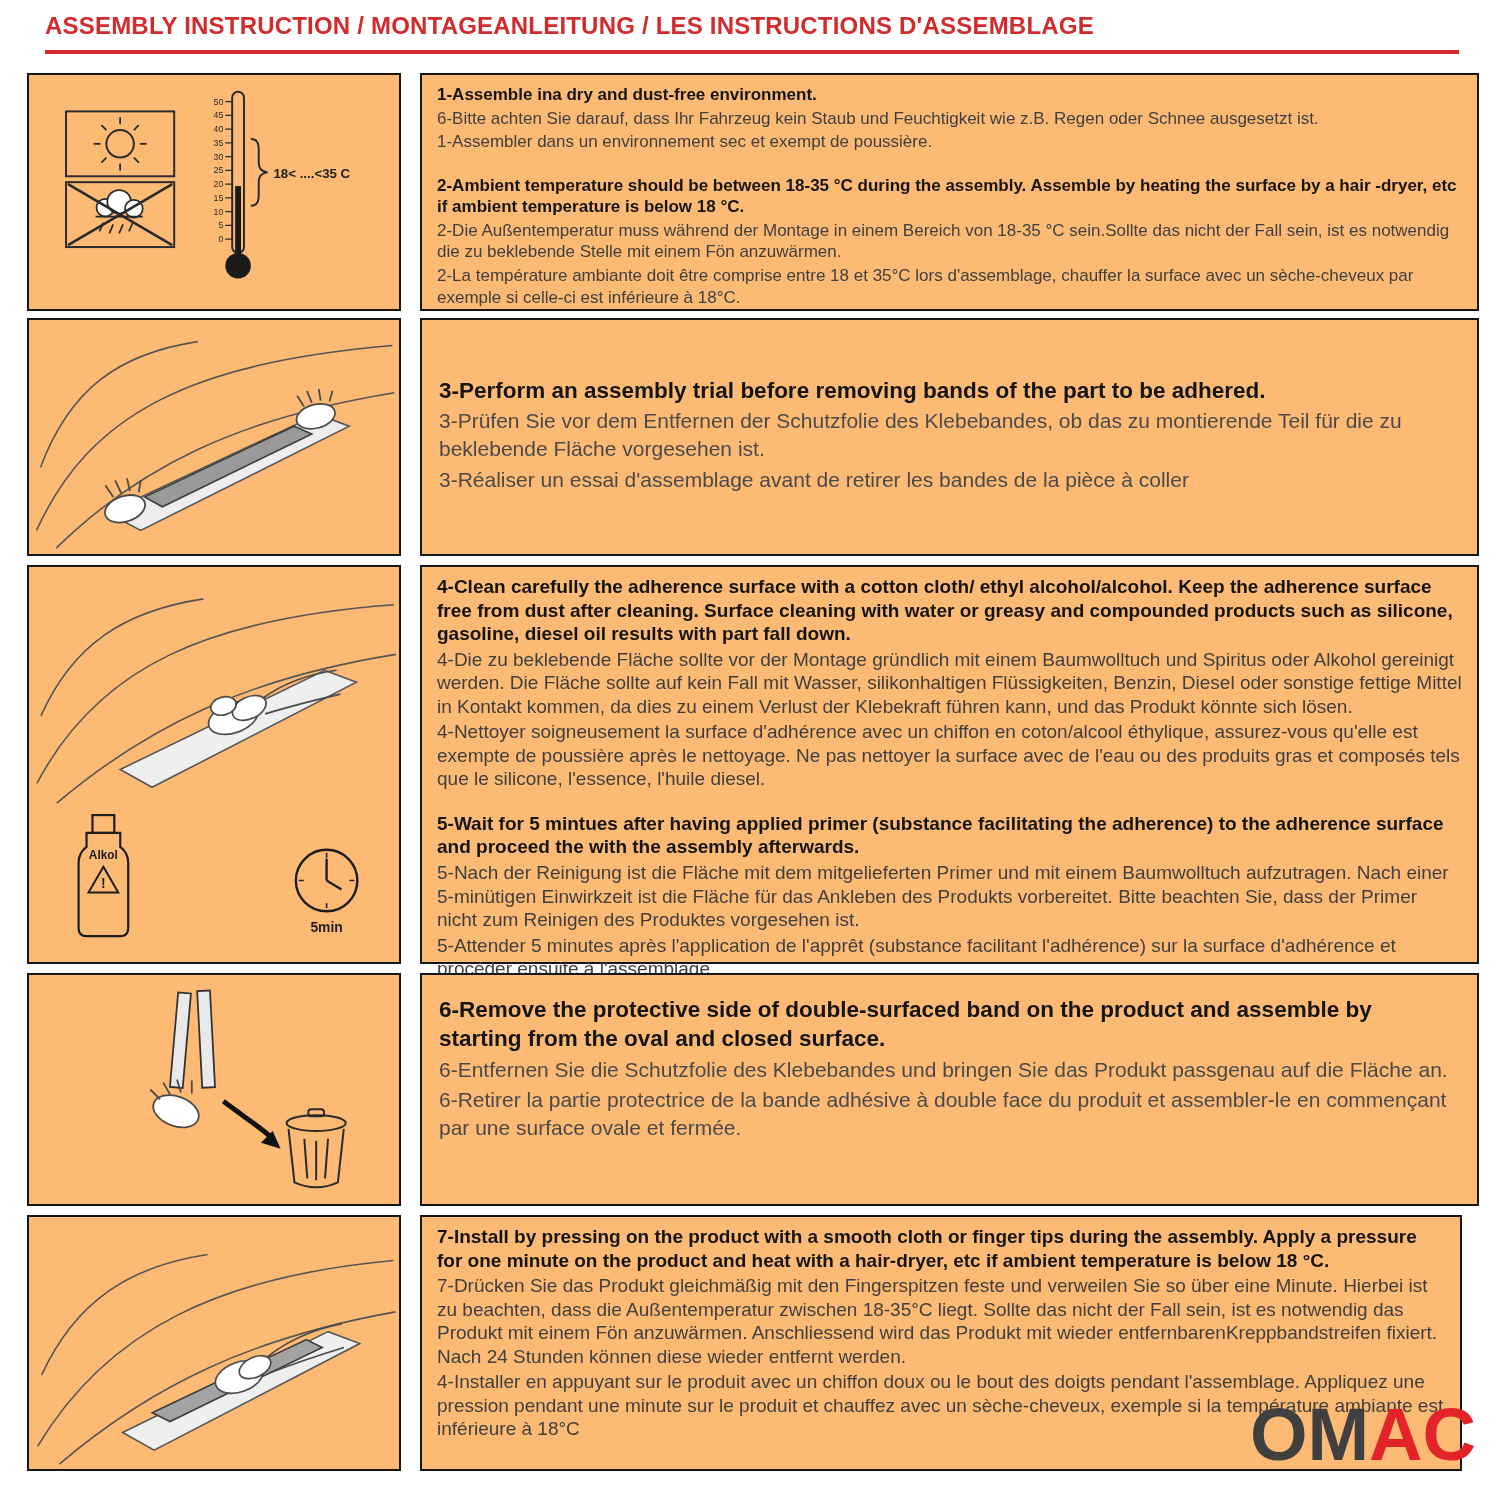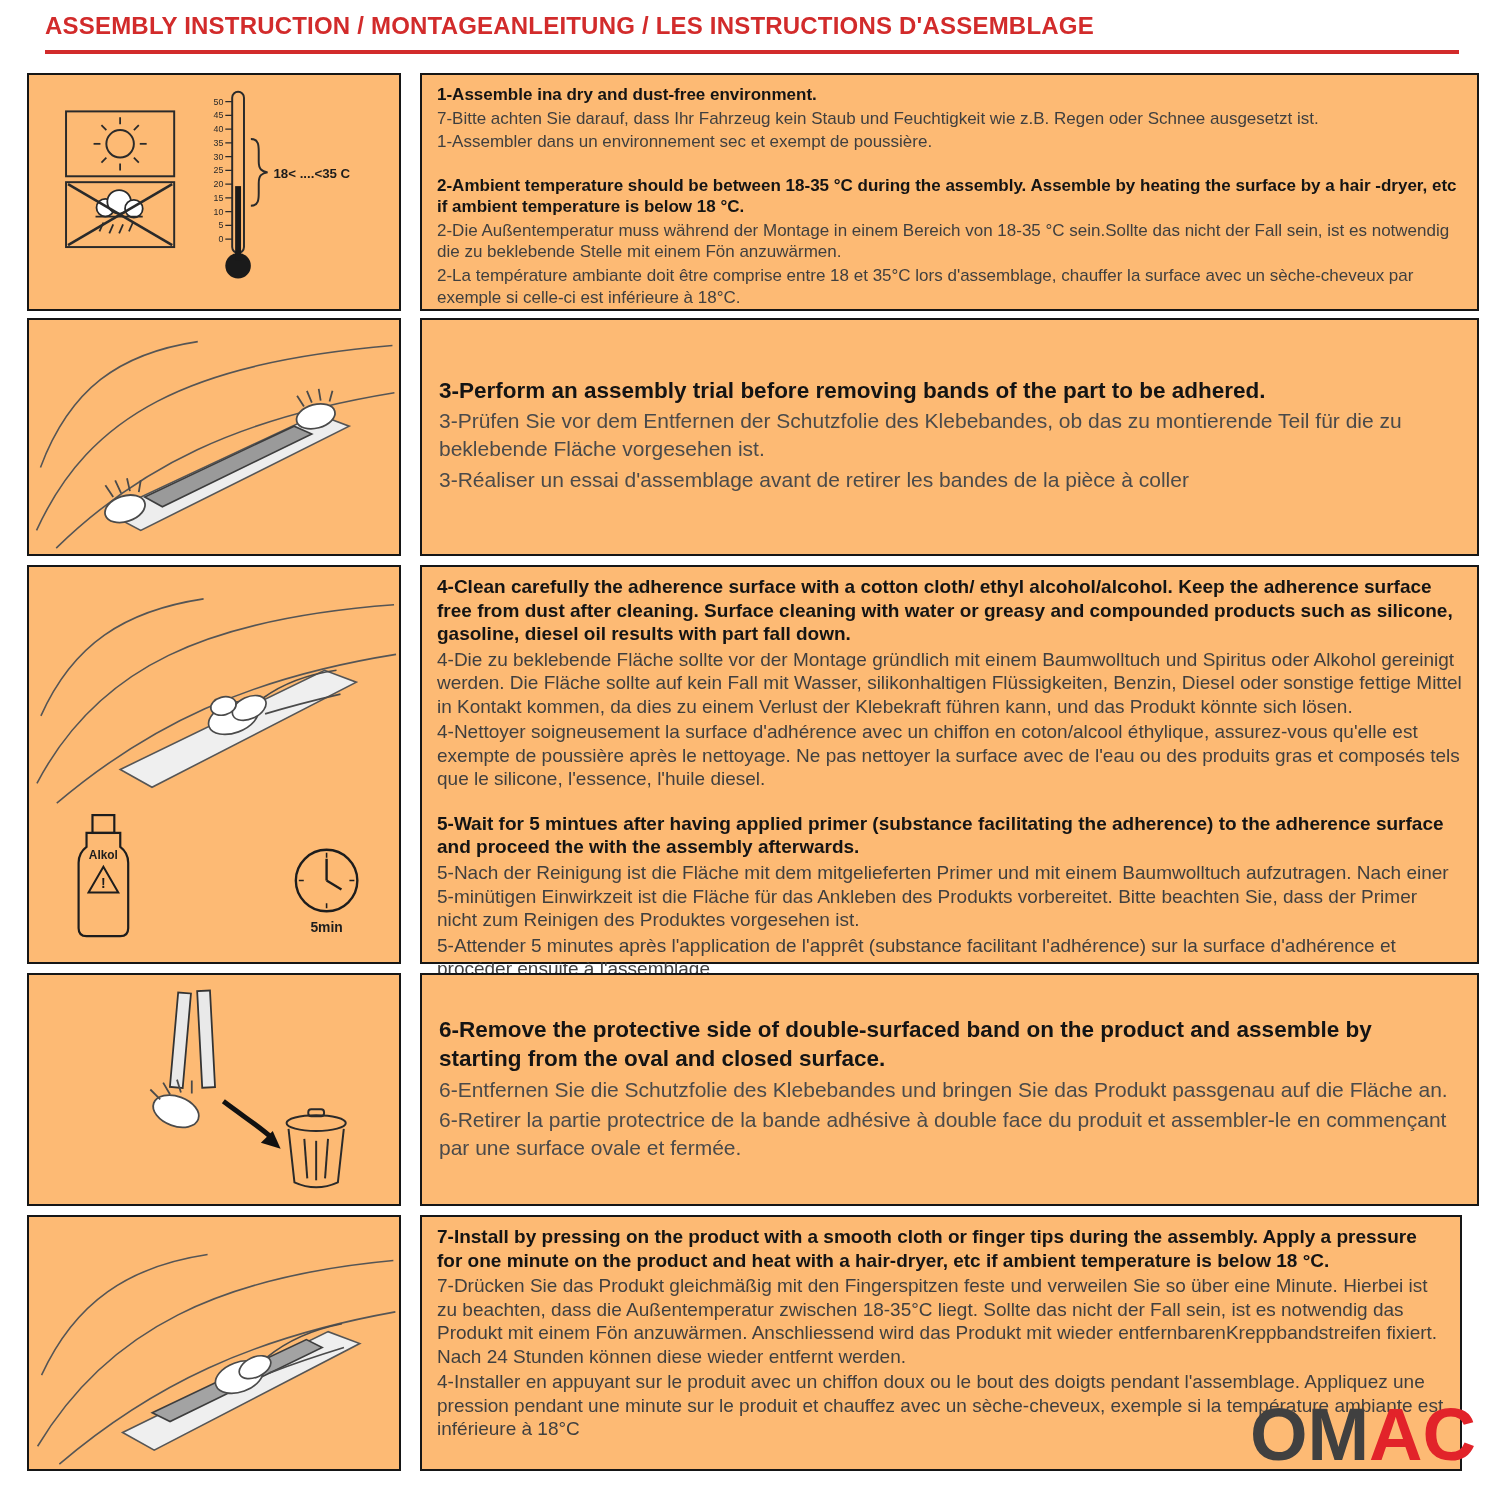--- a/index.html
+++ b/index.html
@@ -17,21 +17,21 @@
   .il{display:flex;align-items:center;justify-content:center;}
   .il svg{display:block;}
   
   #il1{left:27px;top:73px;width:374px;height:238px;}
   #tx1{left:420px;top:73px;width:1059px;height:238px;padding:9px 15px;}
   #il2{left:27px;top:318px;width:374px;height:238px;}
   #tx2{left:420px;top:318px;width:1059px;height:238px;padding:56px 17px 0;}
   #il3{left:27px;top:565px;width:374px;height:399px;}
   #tx3{left:420px;top:565px;width:1059px;height:399px;padding:8px 15px;}
   #il4{left:27px;top:973px;width:374px;height:233px;}
-  #tx4{left:420px;top:973px;width:1059px;height:233px;padding:40px 17px 0;}
+  #tx4{left:420px;top:973px;width:1059px;height:233px;padding:20px 17px 0;}
   #il5{left:27px;top:1215px;width:374px;height:256px;}
   #tx5{left:420px;top:1215px;width:1042px;height:256px;padding:8px 15px;}
 
   .box p{margin:0 0 2px;}
   .b{font-weight:700;color:#141414;}
   .f17{font-size:17px;line-height:1.27;}
   .f16{font-size:19px;line-height:1.24;}
   .f21{font-size:21px;line-height:1.34;color:#4a4a4a;margin:0 0 7px;}
   .f22{font-size:22.5px;line-height:1.3;color:#141414;font-weight:700;margin:0 0 8px;}
   .sp{height:20px;}
@@ -101,21 +101,21 @@
       <text x="196" y="141">10</text>
       <text x="196" y="155">5</text>
       <text x="196" y="169">0</text>
     </g>
     <text x="247" y="104" font-size="13.5" font-weight="bold" fill="#1c1c1c">18&lt; ....&lt;35 C</text>
   </svg>
 </div>
 
 <div class="box" id="tx1">
   <p class="b f17">1-Assemble ina dry and dust-free environment.</p>
-  <p class="f17">7-Bitte achten Sie darauf, dass Ihr Fahrzeug kein Staub und Feuchtigkeit wie z.B. Regen oder Schnee ausgesetzt ist.</p>
+  <p class="f17">6-Bitte achten Sie darauf, dass Ihr Fahrzeug kein Staub und Feuchtigkeit wie z.B. Regen oder Schnee ausgesetzt ist.</p>
   <p class="f17">1-Assembler dans un environnement sec et exempt de poussière.</p>
   <div class="sp"></div>
   <p class="b f17">2-Ambient temperature should be between 18-35 °C  during the assembly. Assemble by heating the surface by a hair -dryer, etc if ambient temperature is below 18 °C.</p>
   <p class="f17">2-Die Außentemperatur muss während der Montage in einem Bereich von 18-35 °C  sein.Sollte das nicht der Fall sein, ist es notwendig die zu beklebende Stelle mit einem Fön anzuwärmen.</p>
   <p class="f17">2-La température ambiante doit être comprise entre 18 et 35°C lors d'assemblage, chauffer la surface avec un sèche-cheveux par exemple si celle-ci est inférieure à 18°C.</p>
 </div>
 
 <div class="box il" id="il2">
   <svg viewBox="0 0 373 238" width="370" height="234">
     <g fill="none" stroke="#555" stroke-width="1.6">

